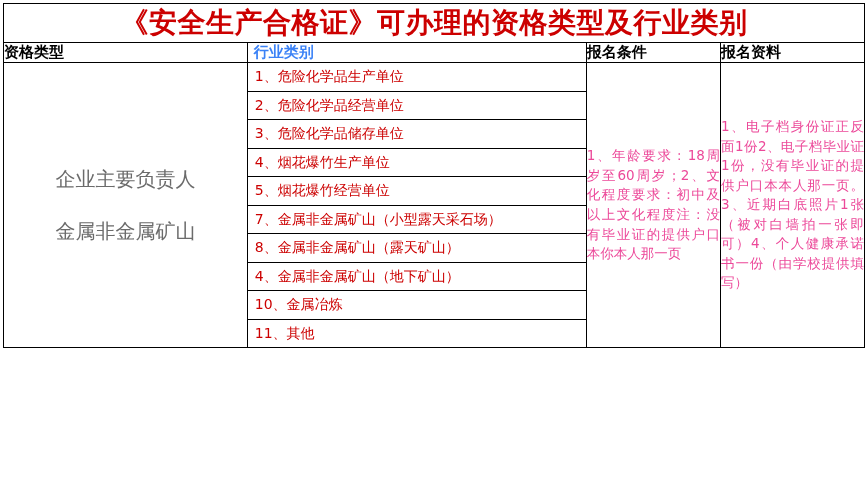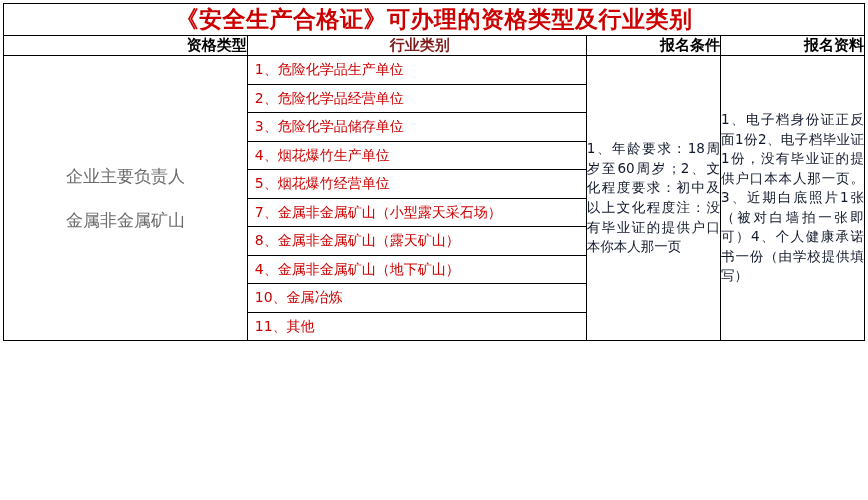--- a/index.html
+++ b/index.html
@@ -32,44 +32,44 @@
     vertical-align: middle;
   }
   .title-cell {
     text-align: center;
     padding: 4px 0 6px 0;
     border-bottom: 1px solid #000000;
   }
   .title-text {
     color: #cc0000;
     font-weight: bold;
-    font-size: 23px;
+    font-size: 28px;
     letter-spacing: 0.5px;
     font-family: "DejaVu Serif", "Liberation Serif", serif;
   }
   .hdr {
-    text-align: right;
+    text-align: left;
     font-weight: bold;
     font-size: 15px;
     padding: 4px 0 5px 0;
   }
   .hdr.red {
-    color: #7f1d1d;
-    text-align: center;
+    color: #3b82f6;
+    text-align: left;
     padding-left: 6px;
   }
   .col-a { width: 205px; }
   .col-b { width: 285px; }
   .col-c { width: 113px; }
   .col-d { width: 121px; }
 
   .cat-cell {
     text-align: center;
     color: #6b6b6b;
-    font-size: 17px;
+    font-size: 20px;
     line-height: 2.6;
     padding: 0 6px;
   }
   .cat-line { display: block; }
 
   table.inner {
     border-collapse: collapse;
     width: 100%;
     table-layout: fixed;
   }
@@ -85,21 +85,21 @@
   }
   table.inner tr:first-child td { border-top: 0; }
   table.inner tr:last-child td { border-bottom: 0; }
 
   .cond-cell, .docs-cell {
     font-size: 13.5px;
     line-height: 1.45;
     padding: 4px 6px;
     text-align: justify;
     vertical-align: middle;
-    color: #0f172a;
+    color: #ec4899;
   }
   .cond-cell p, .docs-cell p {
     margin: 0;
   }
 </style>
 </head>
 <body>
 
 <div class="page">
   <table class="main">

